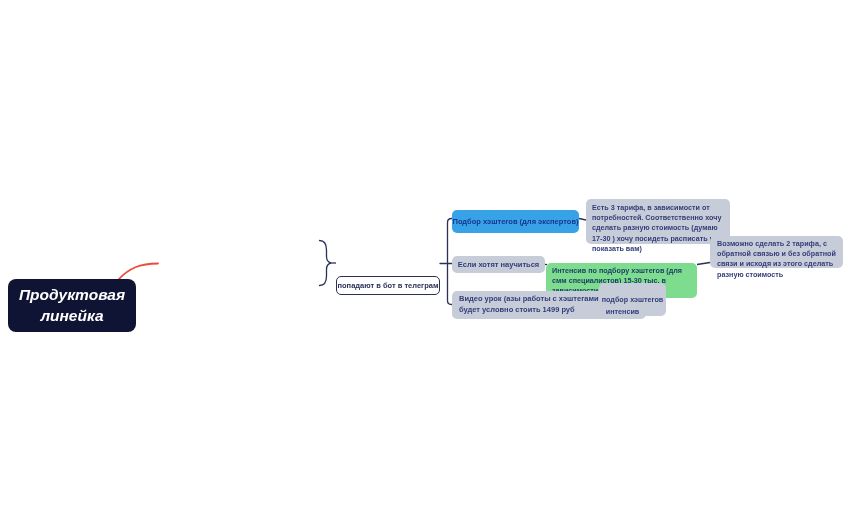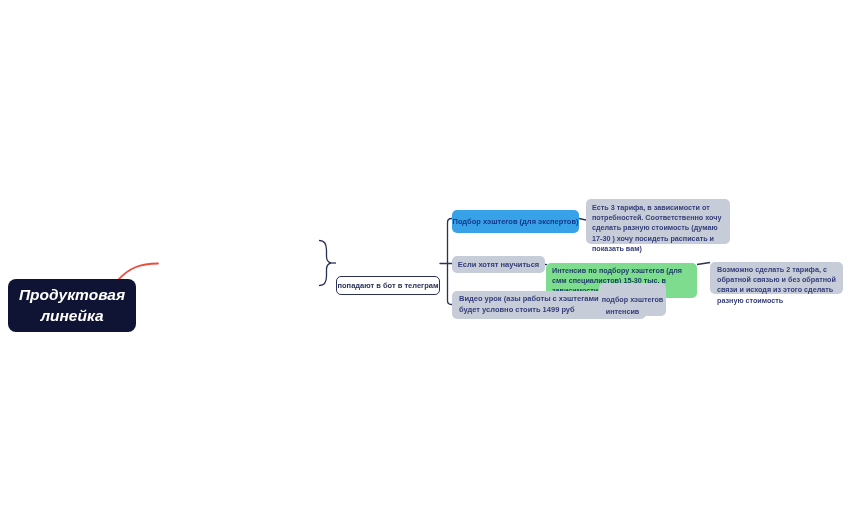--- a/index.html
+++ b/index.html
@@ -51,21 +51,21 @@
     background:var(--c-gray);color:var(--c-ink);
     border-radius:5px;font-size:7.5px;font-weight:600;
   }
   #intensive{
     left:546px;top:263px;width:151px;height:35px;
     background:var(--c-green);color:var(--c-green_text);
     border-radius:5px;font-size:7.2px;font-weight:600;line-height:1.42;
     padding:3px 6px;
   }
   #tariffs2{
-    left:710px;top:262px;width:133px;height:32px;
+    left:710px;top:236px;width:133px;height:32px;
     background:var(--c-gray);color:var(--c-ink);
     border-radius:5px;font-size:7.2px;font-weight:600;line-height:1.42;
     padding:3px 7px;
   }
   #paid-video{
     left:452px;top:291px;width:159px;height:28px;
     background:var(--c-gray);color:var(--c-ink);
     border-radius:5px;font-size:7.5px;font-weight:600;line-height:1.4;
     padding:3px 7px;
   }

